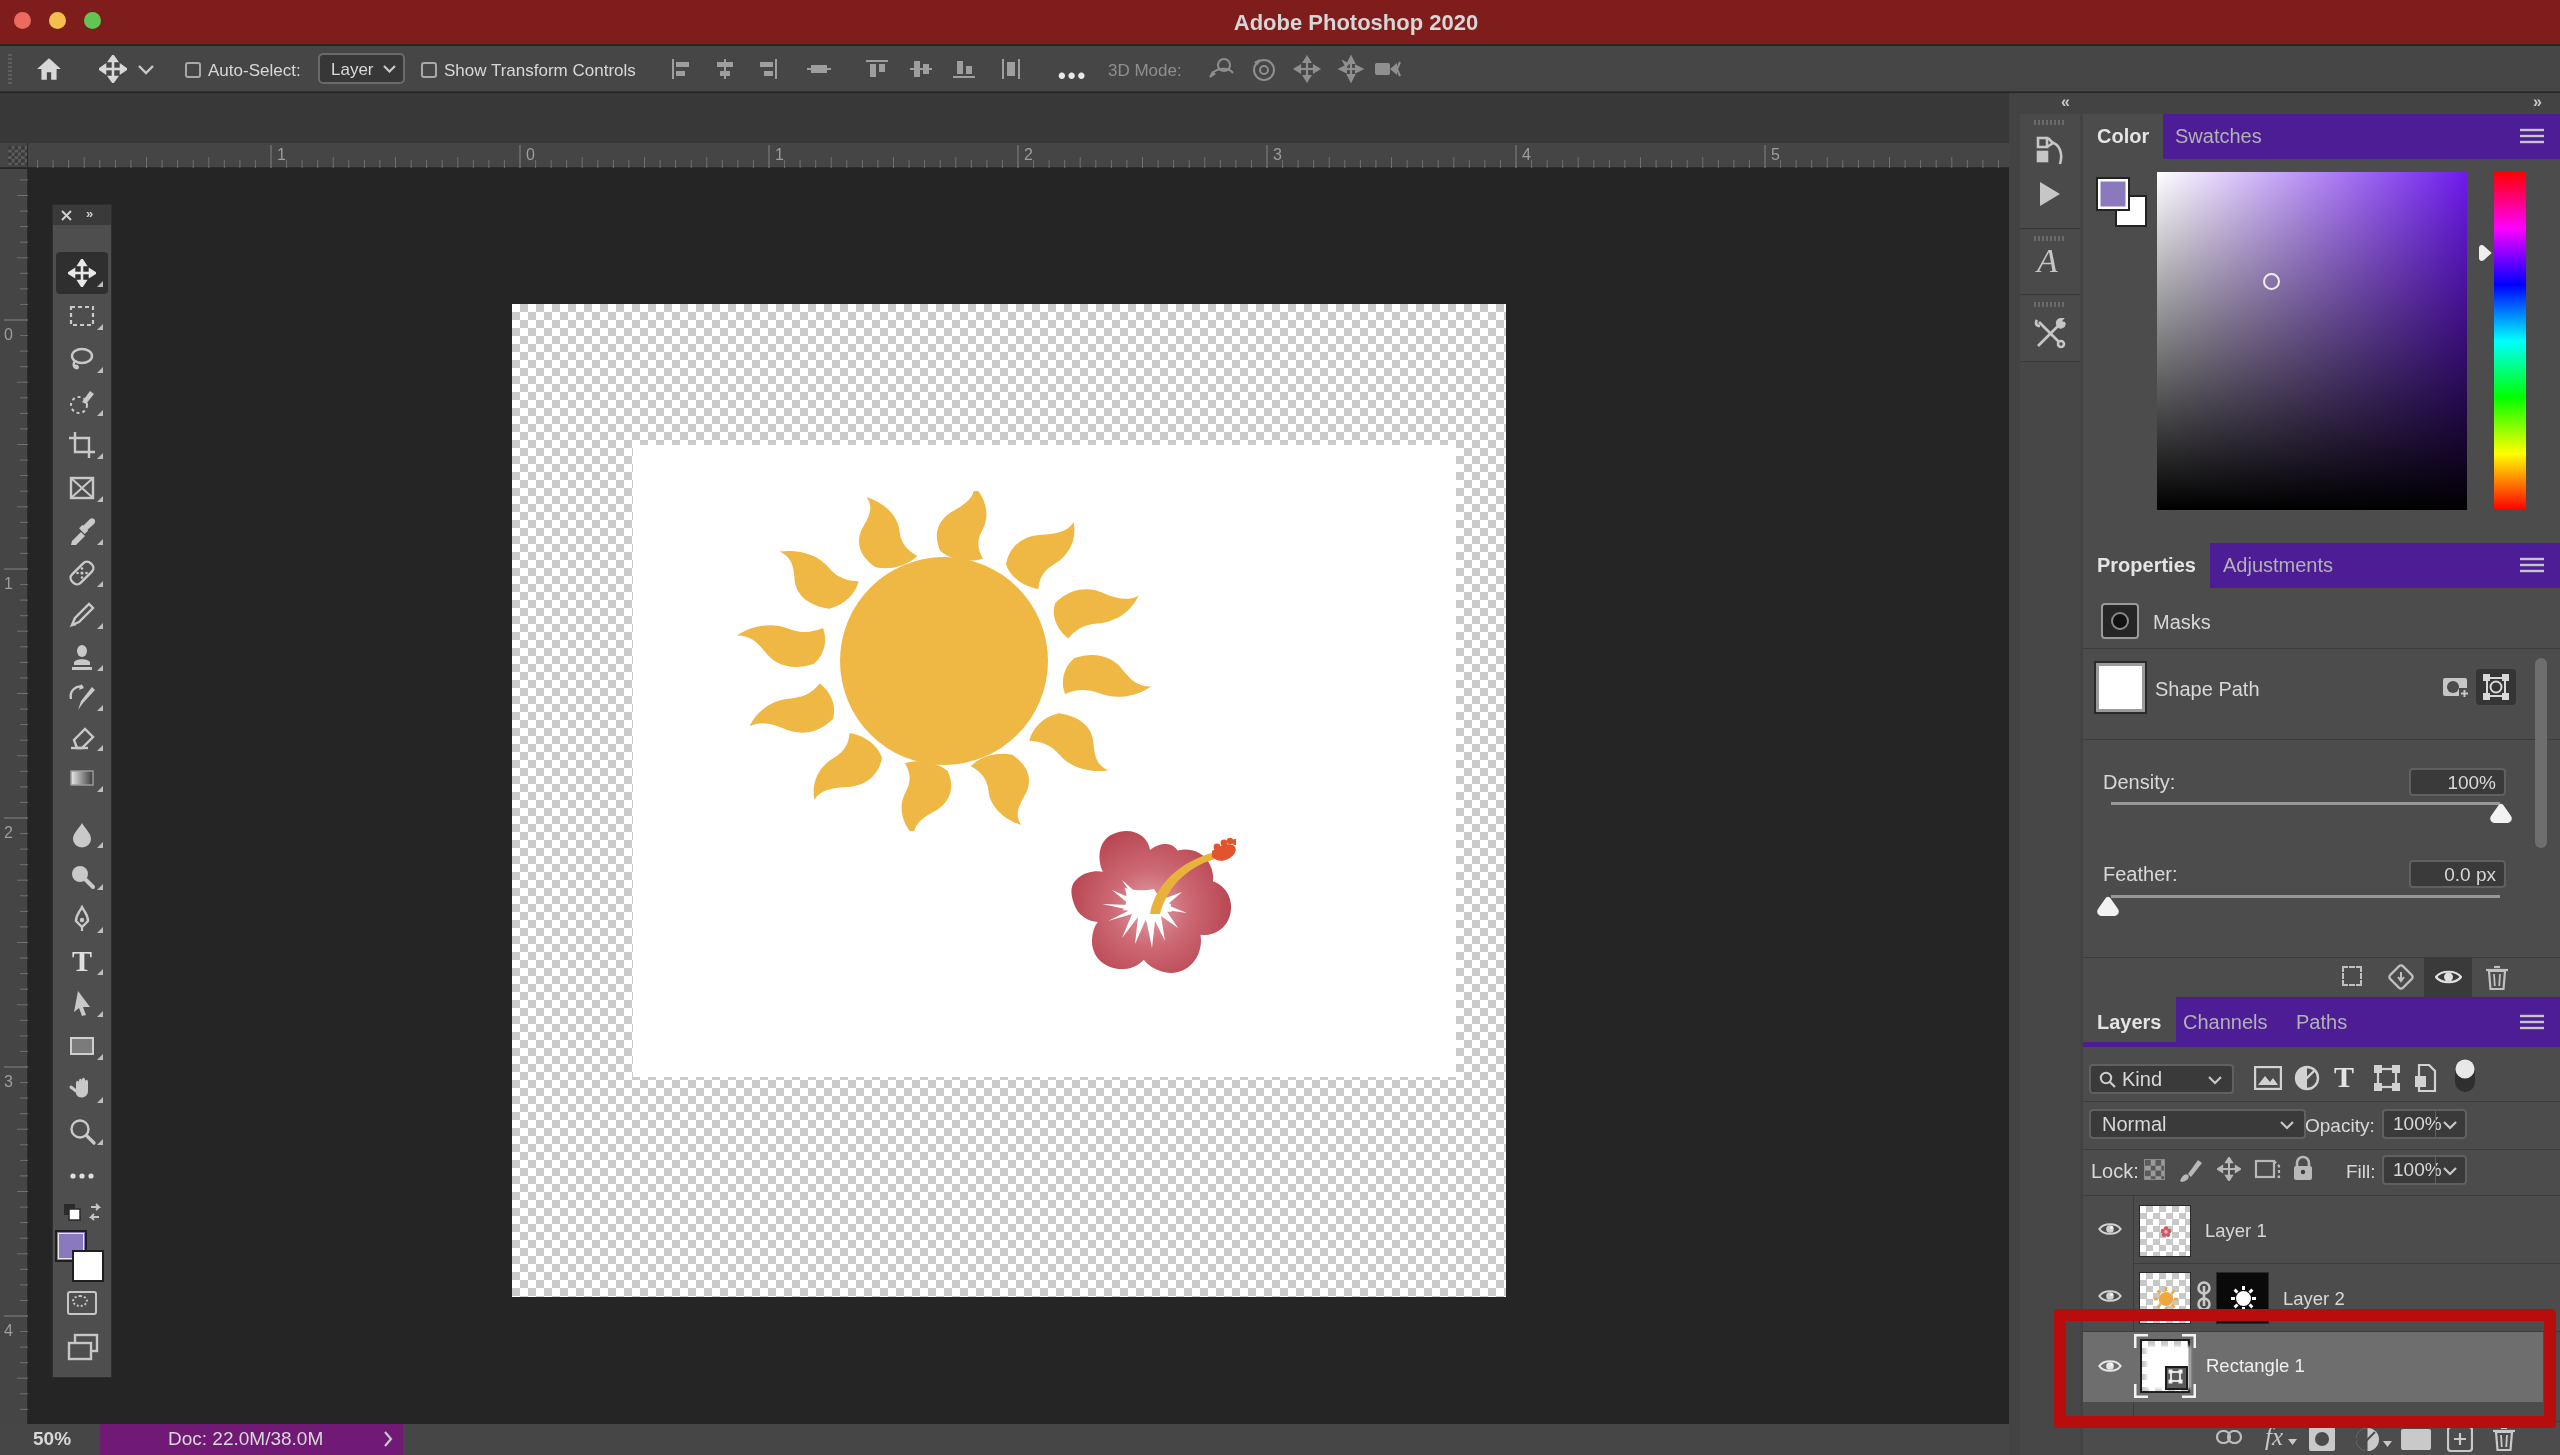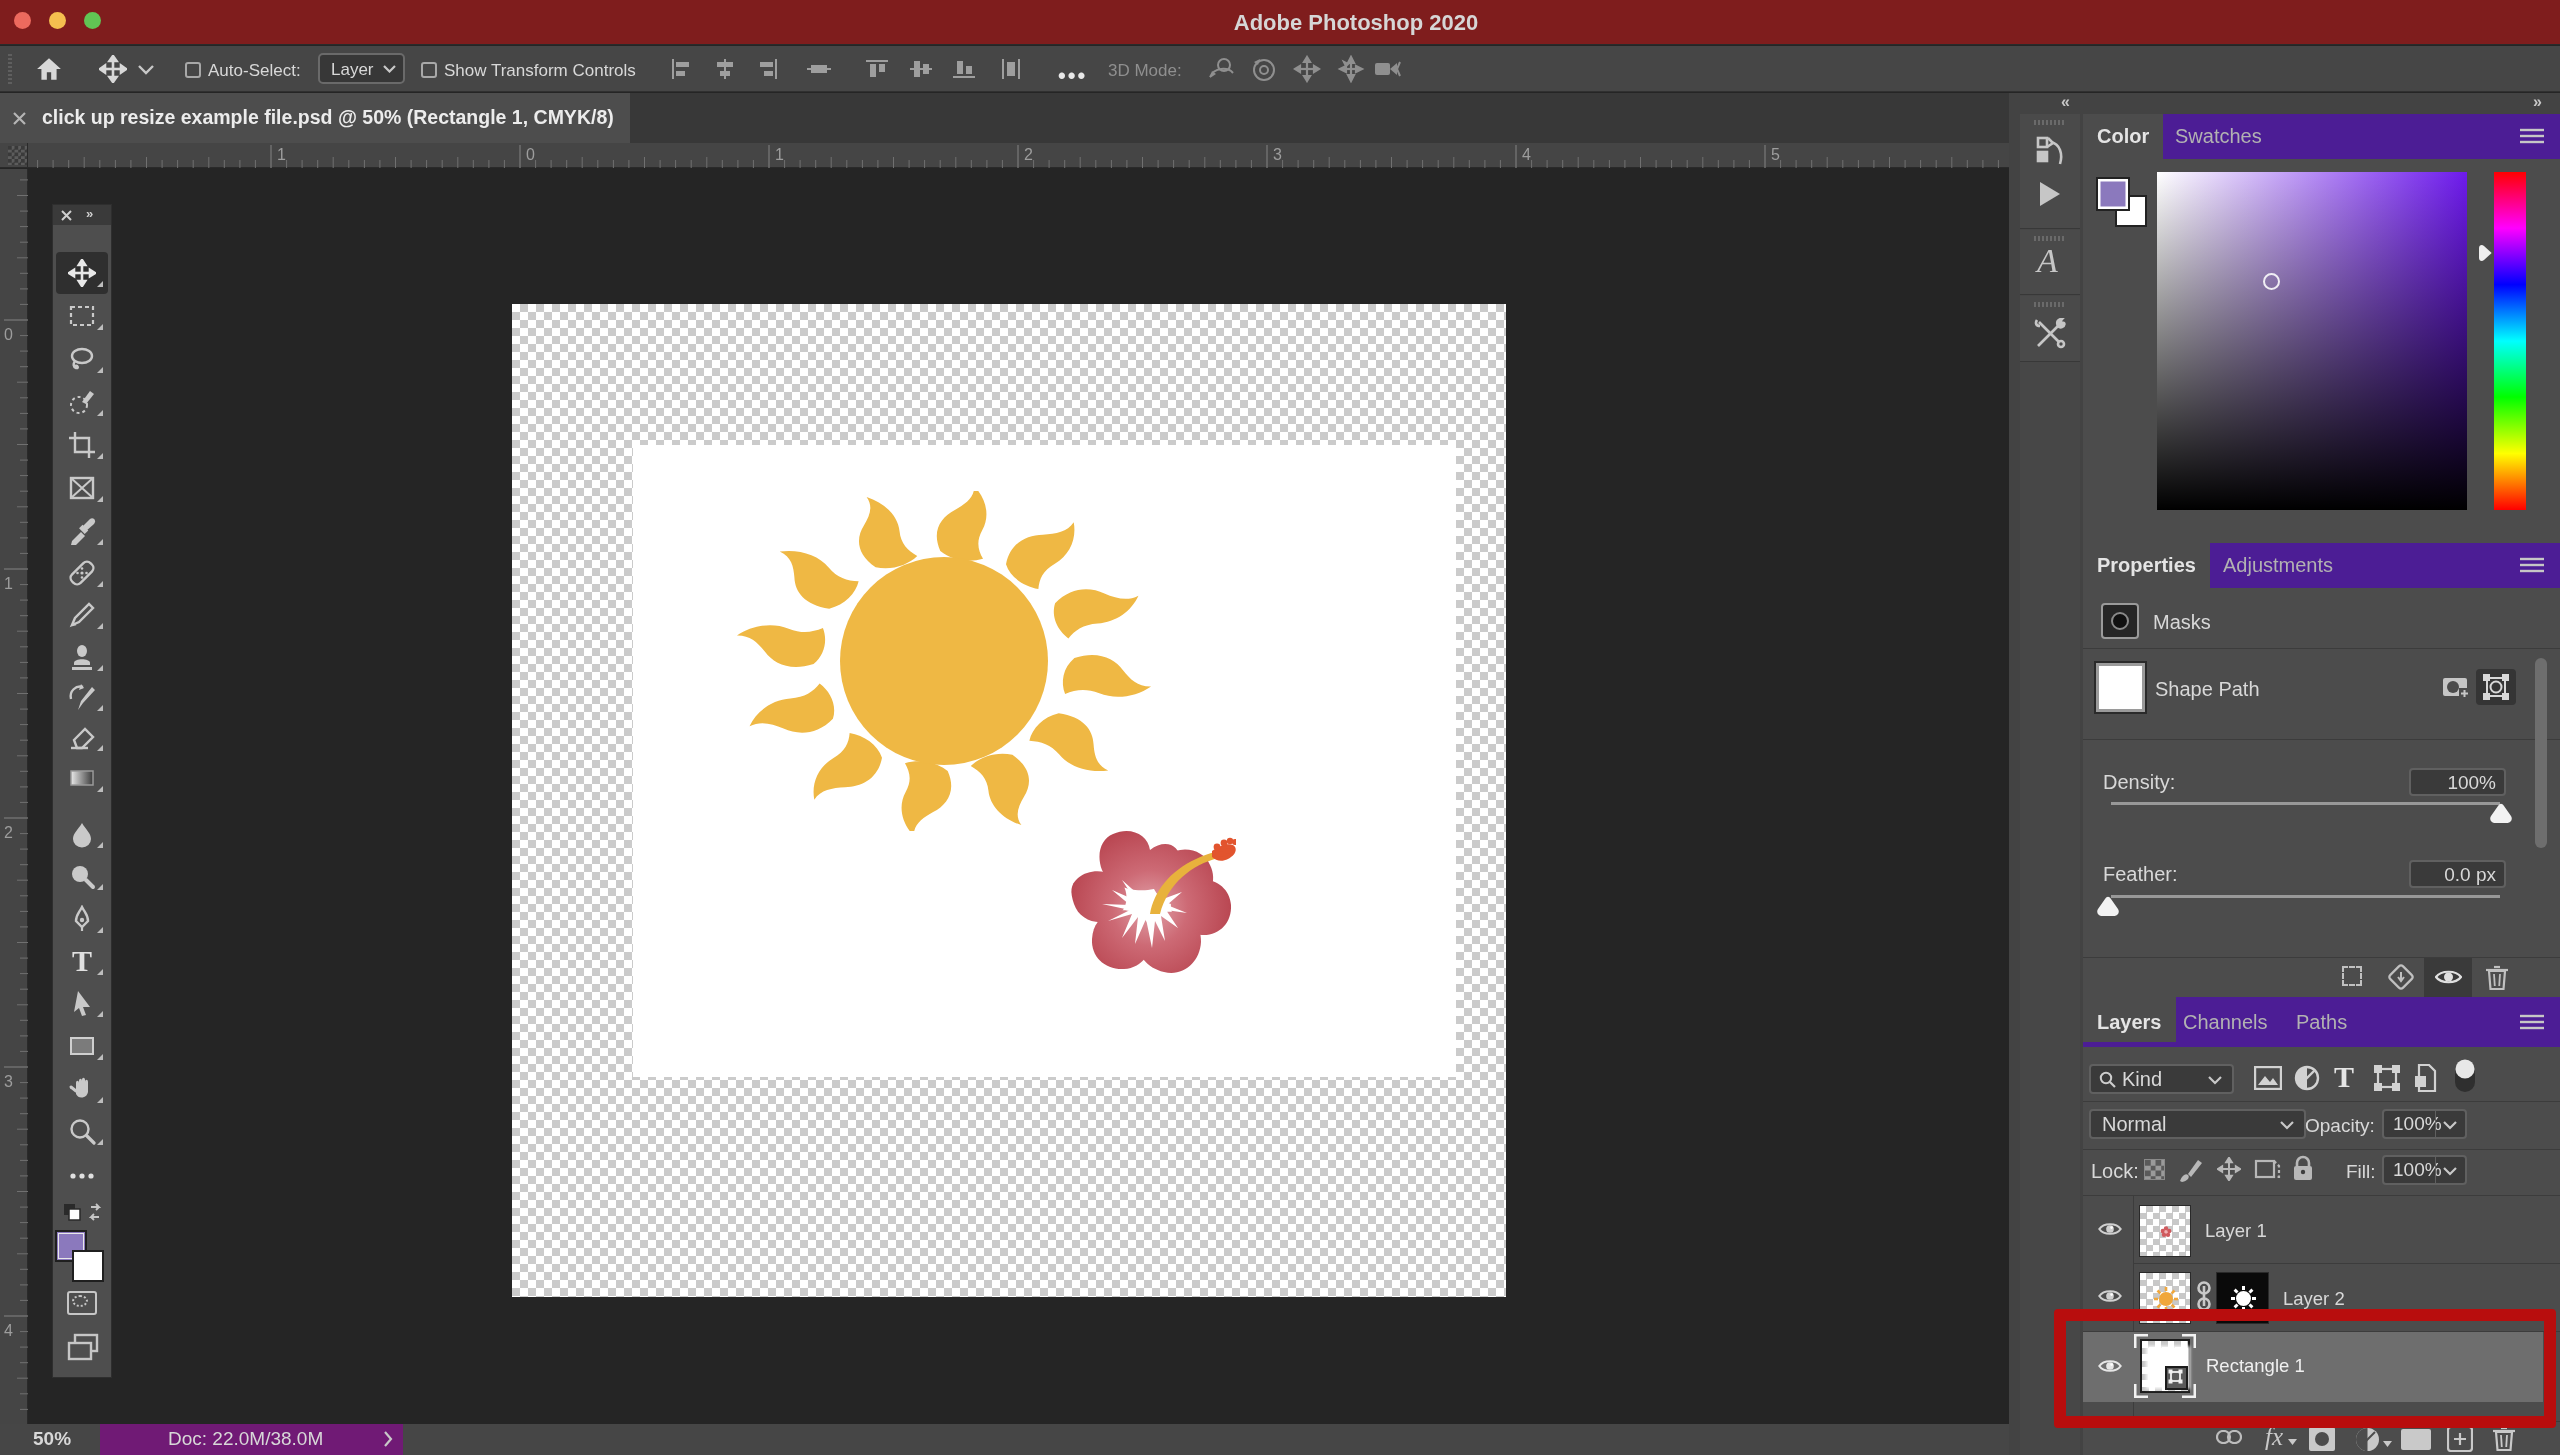--- a/index.html
+++ b/index.html
@@ -170,26 +170,20 @@
         </g>
       </svg>
     <svg class="abs" style="left:1374px;top:13px;" width="32" height="20" viewBox="0 0 32 20">
         <rect x="1" y="4" width="15" height="12" rx="2" fill="#8f8f8f"></rect>
         <path d="M16 10 L23 4 L23 16 Z" fill="#8f8f8f"></path>
         <path d="M26 3 L23 10 L26 17" stroke="#8f8f8f" stroke-width="2" fill="none"></path>
       </svg>
   </div>
 
   <div class="abs" id="tabbar"></div>
-  <div class="abs" id="doctab">
-    <svg style="position:absolute;left:12px;top:18px;" width="15" height="15" viewBox="0 0 15 15">
-        <path d="M2 2 L13 13 M13 2 L2 13" stroke="#b5b5b5" stroke-width="2.2"></path>
-      </svg>
-    <div style="position:absolute;left:42px;top:13px;color:#ececec;font-size:19.5px;font-weight:bold;">click up resize example file.psd @ 50% (Rectangle 1, CMYK/8)</div>
-  </div>
 
   <div class="abs" id="rulercorner">
       <div style="position:absolute;left:8px;top:3px;width:19px;height:19px;background:conic-gradient(#5c5c5c 90deg,#3a3a3a 90deg 180deg,#5c5c5c 180deg 270deg,#3a3a3a 270deg);background-size:6.5px 6.5px;"></div>
     </div>
   <div class="abs" id="topruler">
       <svg width="1981" height="25" viewBox="0 0 1981 25">
         <line x1="9.6" y1="17" x2="9.6" y2="25" stroke="#707070" stroke-width="1"></line>
         <line x1="25.1" y1="17" x2="25.1" y2="25" stroke="#707070" stroke-width="1"></line>
         <line x1="40.7" y1="17" x2="40.7" y2="25" stroke="#707070" stroke-width="1"></line>
         <line x1="56.2" y1="14" x2="56.2" y2="25" stroke="#707070" stroke-width="1"></line>

